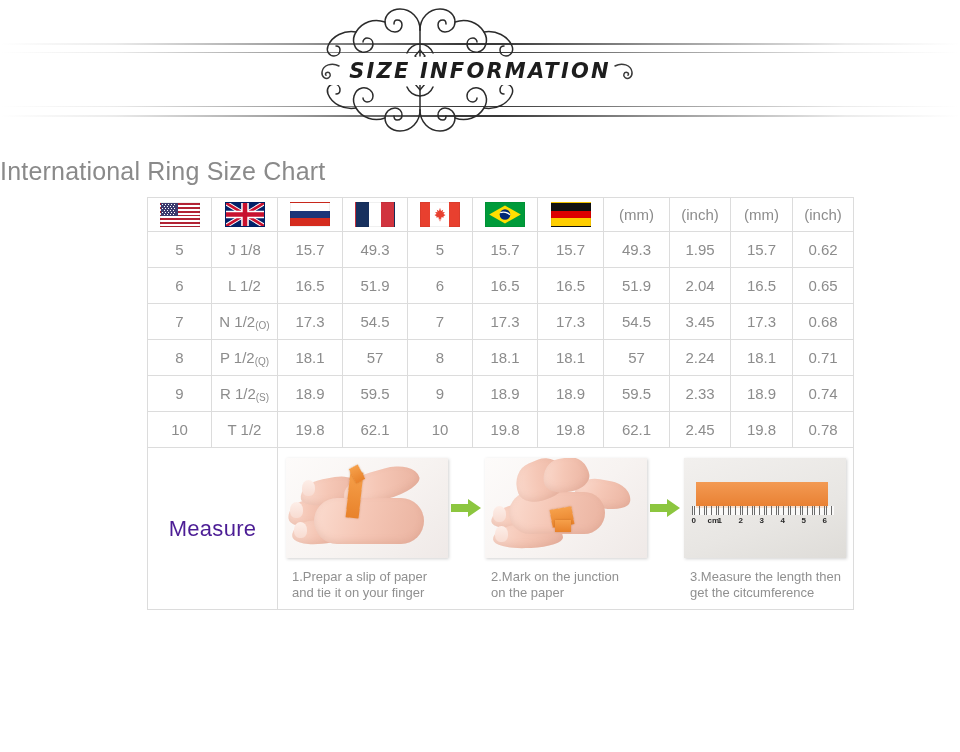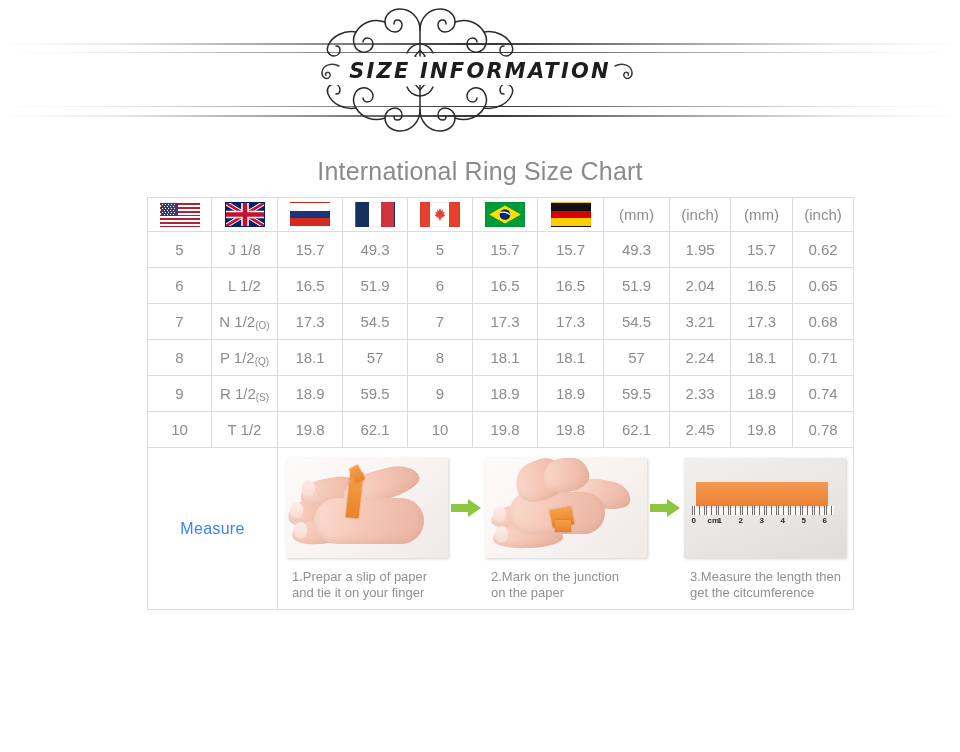--- a/index.html
+++ b/index.html
@@ -74,21 +74,21 @@
   .swirl-side {
     position: absolute;
     top: 62px;
     z-index: 4;
   }
   .swirl-left { left: 320px; }
   .swirl-right { left: 612px; }
 
   
   .chart-title {
-    text-align: center;
+    text-align: left;
     font-size: 25px;
     font-weight: 400;
     color: #8a8a8a;
     margin-top: 17px;
     margin-bottom: 12px;
     letter-spacing: 0.2px;
   }
 
   
   .table-wrap {
@@ -235,22 +235,22 @@
   
   .flag-de {
     background: linear-gradient(to bottom,
       #111111 0%, #111111 33.33%,
       #dd0000 33.33%, #dd0000 66.66%,
       #ffce00 66.66%, #ffce00 100%);
   }
 
   
   .measure-label {
-    font-size: 16px;
-    color: #3b82f6;
+    font-size: 22px;
+    color: #4c1d95;
     letter-spacing: 0.3px;
   }
   .step-cell {
     padding: 10px 6px 8px 6px !important;
     vertical-align: top !important;
   }
   .steps-inner {
     display: flex;
     align-items: flex-start;
     justify-content: space-around;
@@ -503,21 +503,21 @@
         </tr>
         <tr class="data-row">
           <td>7</td>
           <td class="uk-cell">N 1/2<span class="sub">(O)</span></td>
           <td>17.3</td>
           <td>54.5</td>
           <td>7</td>
           <td>17.3</td>
           <td>17.3</td>
           <td>54.5</td>
-          <td>3.21</td>
+          <td>3.45</td>
           <td>17.3</td>
           <td>0.68</td>
         </tr>
         <tr class="data-row">
           <td>8</td>
           <td class="uk-cell">P 1/2<span class="sub">(Q)</span></td>
           <td>18.1</td>
           <td>57</td>
           <td>8</td>
           <td>18.1</td>

